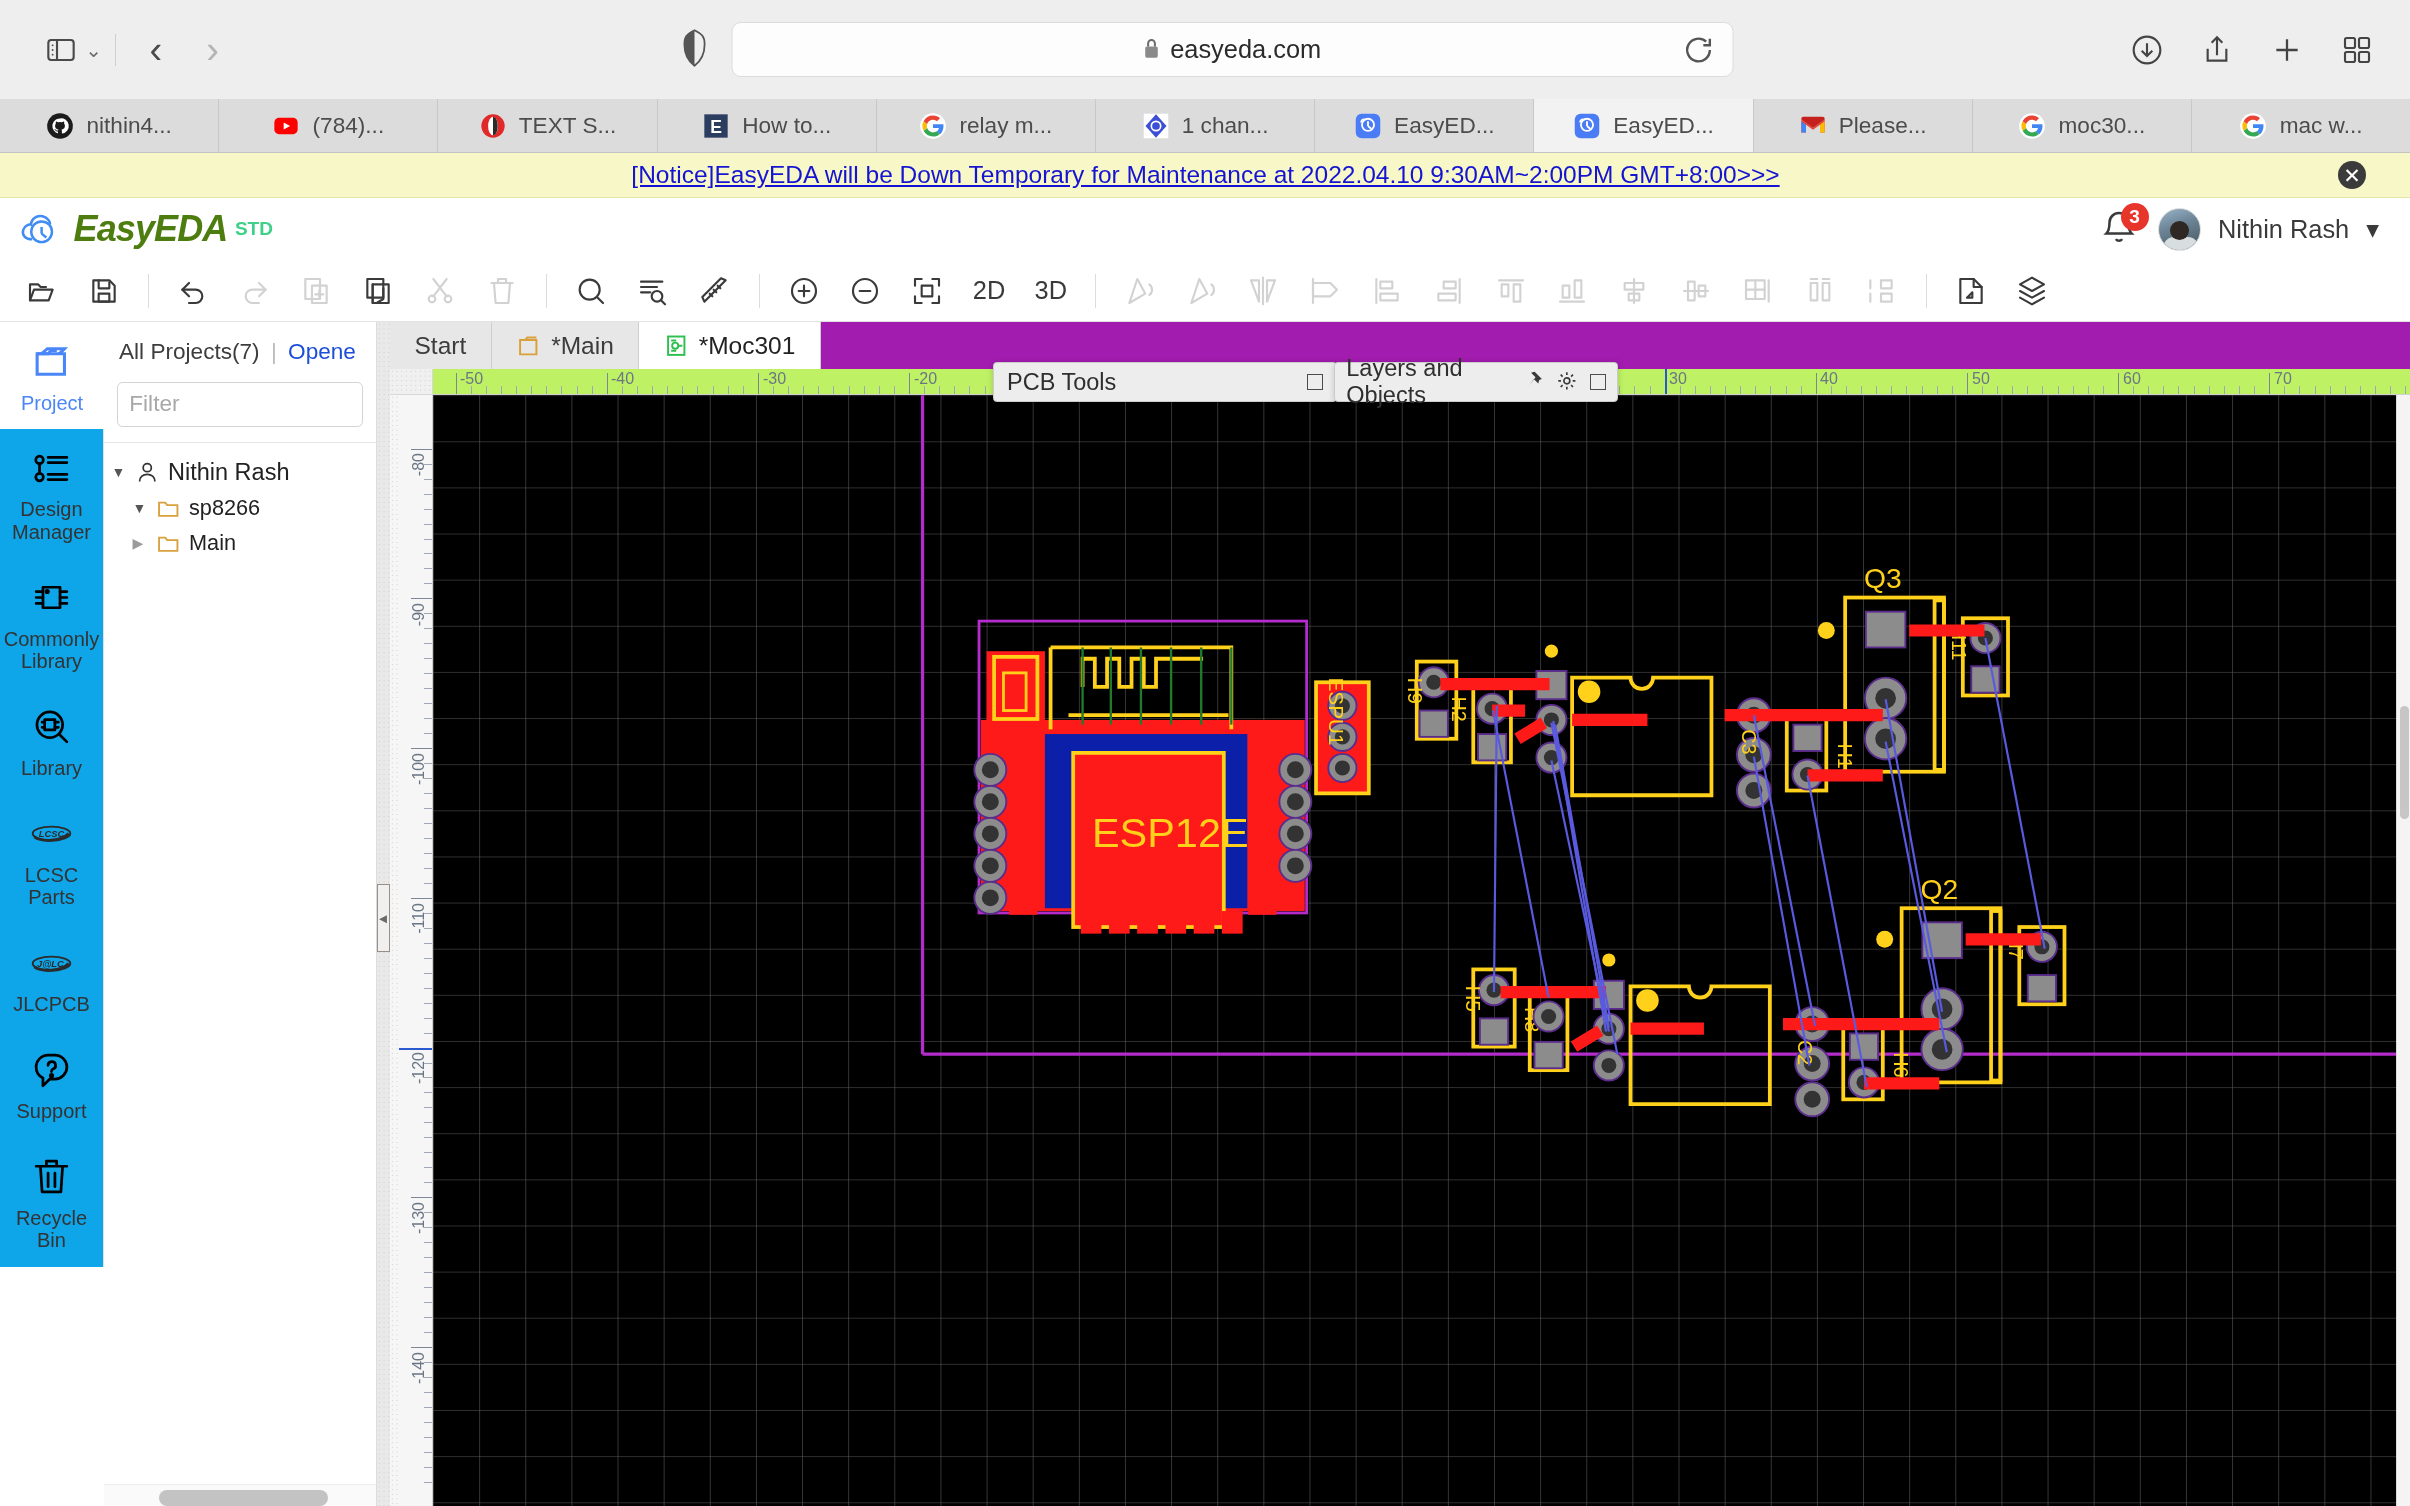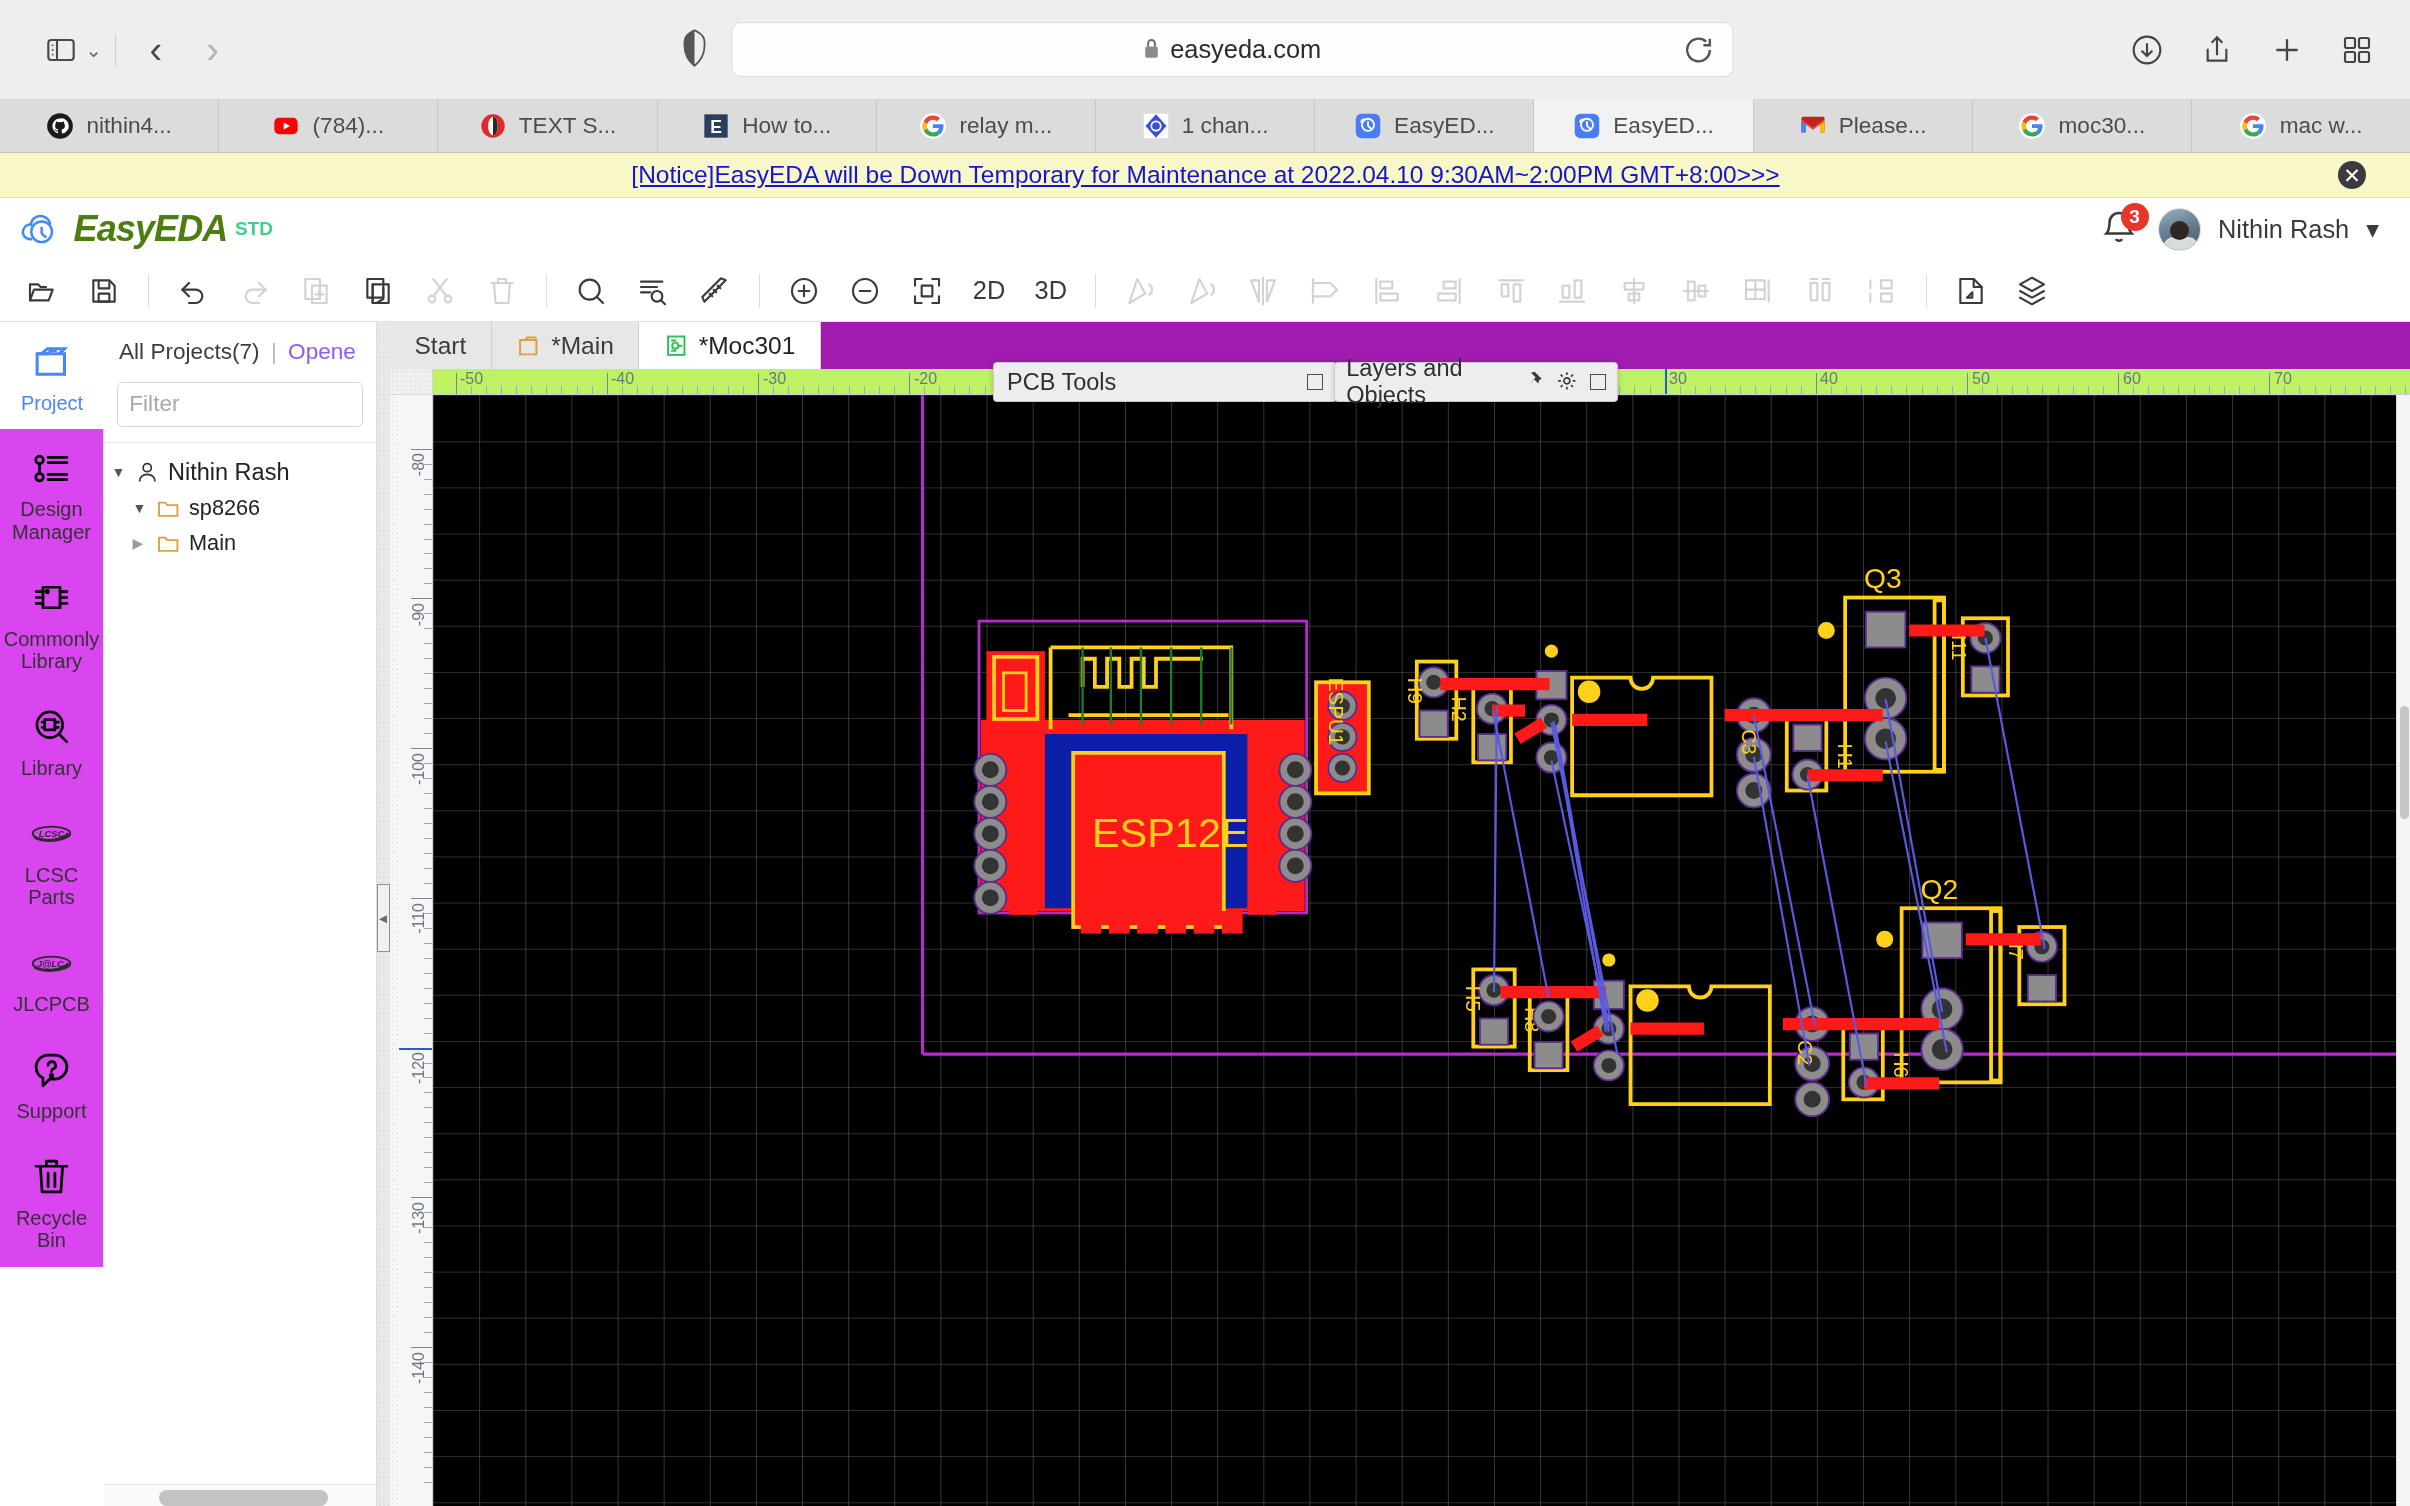--- a/index.html
+++ b/index.html
@@ -128,34 +128,34 @@
   
   .eda-body { display: flex; height: 1192px; }
 
   
   .rail { width: 104px; background: #fff; flex: none; }
   .rail-item {
     padding: 17px 3.8px 15px; display: flex; flex-direction: column;
     align-items: center; gap: 7.5px; text-align: center;
   }
   .rail-item.active { background: #fff; }
-  .rail-group { background: #d946ef; border-right: 0.9px solid #e0e0e0; }
+  .rail-group { background: #0ea5e9; border-right: 0.9px solid #e0e0e0; }
   .rail-ico { height: 45px; display: flex; align-items: center; justify-content: center; }
   .rail-ico svg { width: 41px; height: 41px; }
   .rail-label { font-size: 20px; line-height: 1.12; color: #333; }
   .rail-item.active .rail-label, .rail-item.active .rail-ico { color: #4a86f7; }
 
   
   .proj-panel {
     width: 273px; background: #fff; flex: none; border-right: 0.9px solid #dcdcdc;
     display: flex; flex-direction: column; position: relative;
   }
   .proj-head { display: flex; align-items: center; gap: 11.3px; padding: 17px 0 13px 15px; font-size: 22.6px; color: #3d3d3d; }
   .proj-head .sep { color: #bbb; }
-  .proj-head .lnk { color: #8b5cf6; }
+  .proj-head .lnk { color: #1d4ed8; }
   .filter-box {
     margin: 3.8px 13px 0 13px; height: 45px; border: 0.9px solid #d4d4d4;
     border-radius: 5.6px; display: flex; align-items: center; padding: 0 11.3px;
     font-size: 22.6px; color: #a8a8a8; background: #fff;
   }
   .proj-hr { height: 0.9px; background: #e6e6e6; margin: 15px 0 0 0; }
   .tree { padding: 11.3px 0 0 7.5px; }
   .tree-row { display: flex; align-items: center; gap: 8.5px; padding: 4.7px 0; font-size: 23.5px; color: #222; }
   .tree-row.l2 { padding-left: 21px; font-size: 21.7px; }
   .tri { width: 15px; font-size: 14px; color: #555; }

